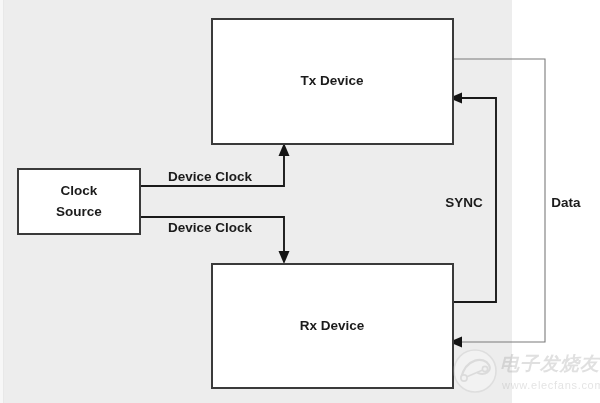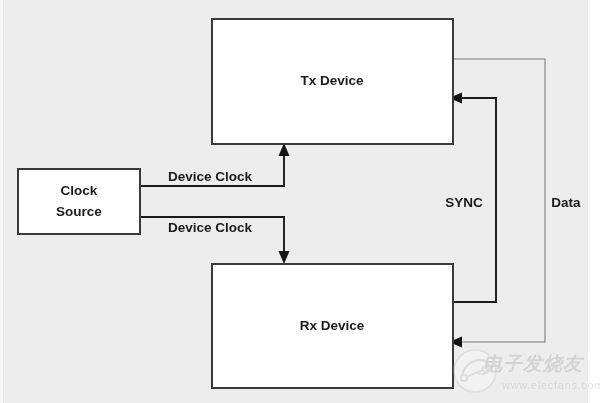--- a/index.html
+++ b/index.html
@@ -9,21 +9,21 @@
     background: #ffffff;
   }
   body {
     width: 600px;
     height: 403px;
     overflow: hidden;
     font-family: "Liberation Sans", sans-serif;
   }
   #diagram-canvas {
     position: relative;
-    width: 588px;
+    width: 512px;
     height: 403px;
     background: #ededed;
   }
   
   .left-strip {
     position: absolute;
     left: 0;
     top: 0;
     width: 3px;
     height: 403px;
@@ -85,21 +85,21 @@
     opacity: 0.30;
     pointer-events: none;
   }
   .wm-mark {
     position: absolute;
     left: 0;
     top: 2px;
   }
   .wm-cn {
     position: absolute;
-    left: 31px;
+    left: 48px;
     top: 5px;
     font-family: "DejaVu Sans", sans-serif;
     font-size: 19px;
     font-weight: bold;
     color: #9a9a9a;
     letter-spacing: 1px;
     font-style: italic;
     white-space: nowrap;
   }
   .wm-url {

